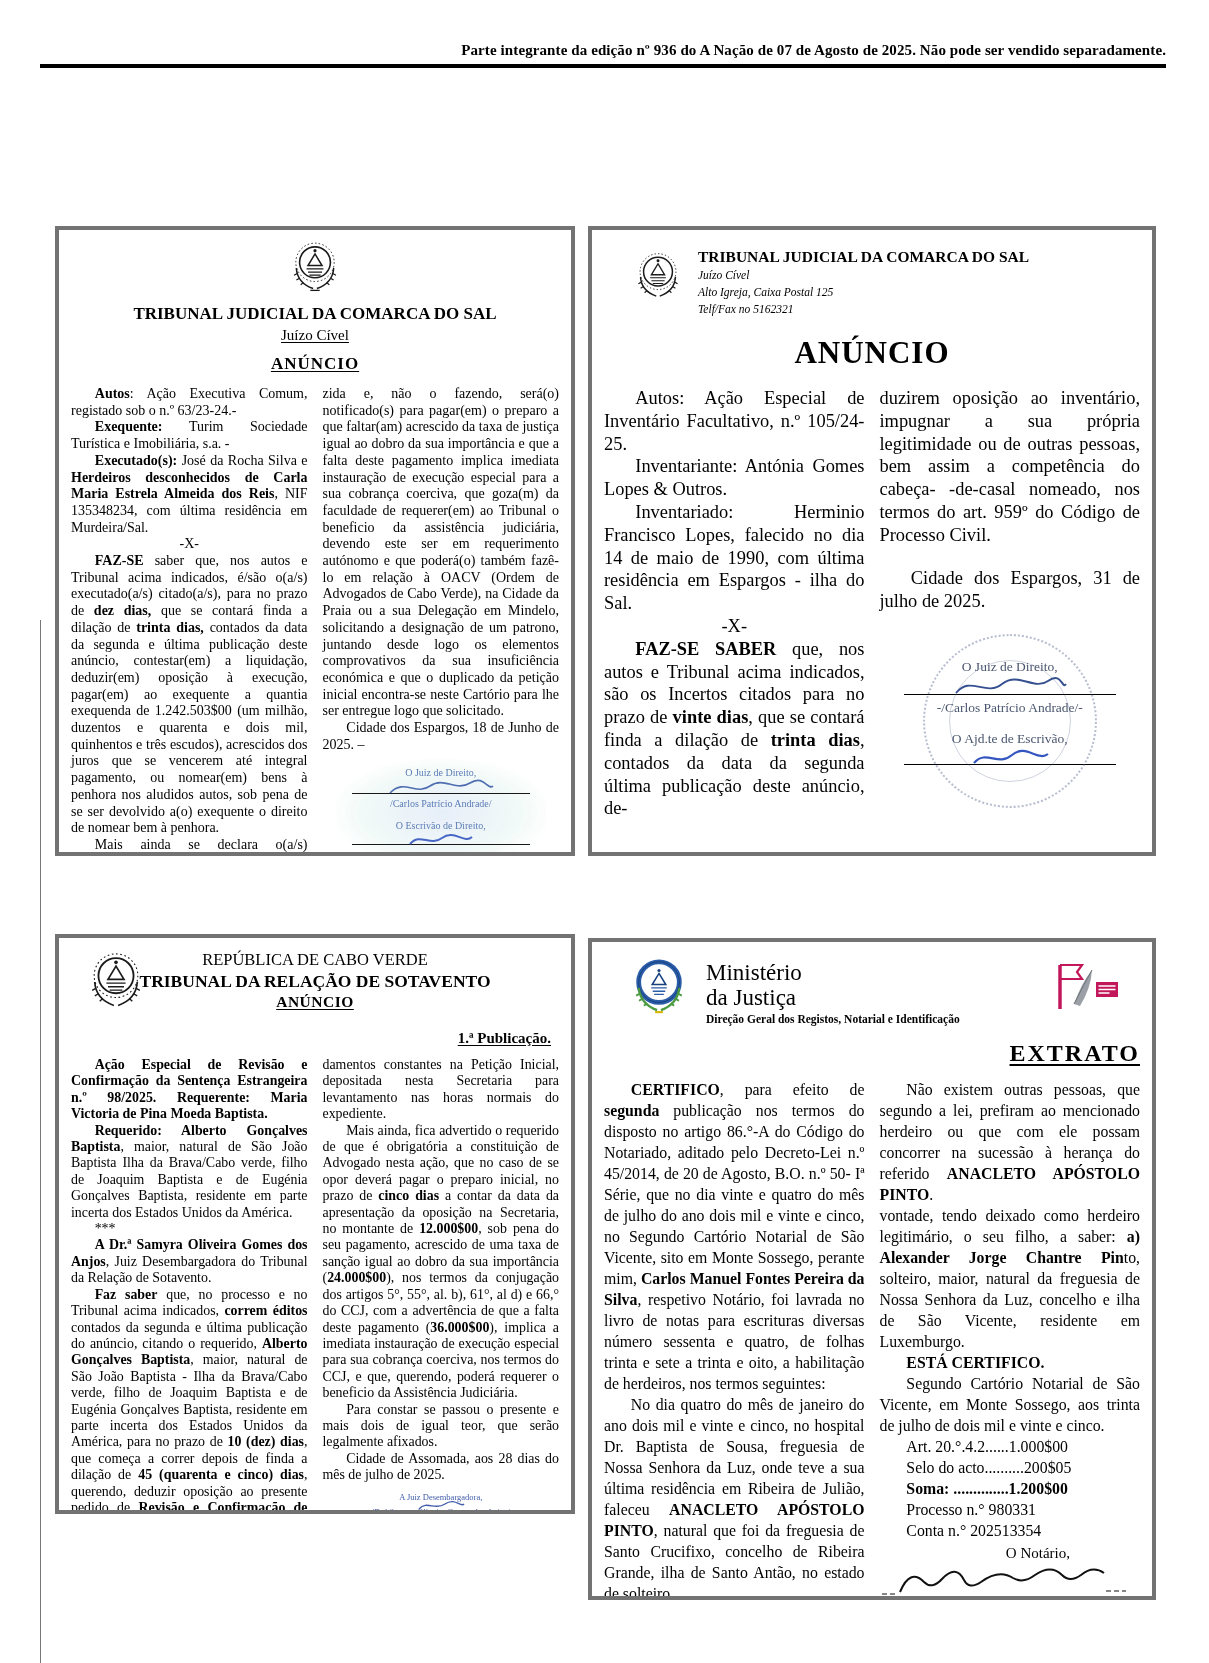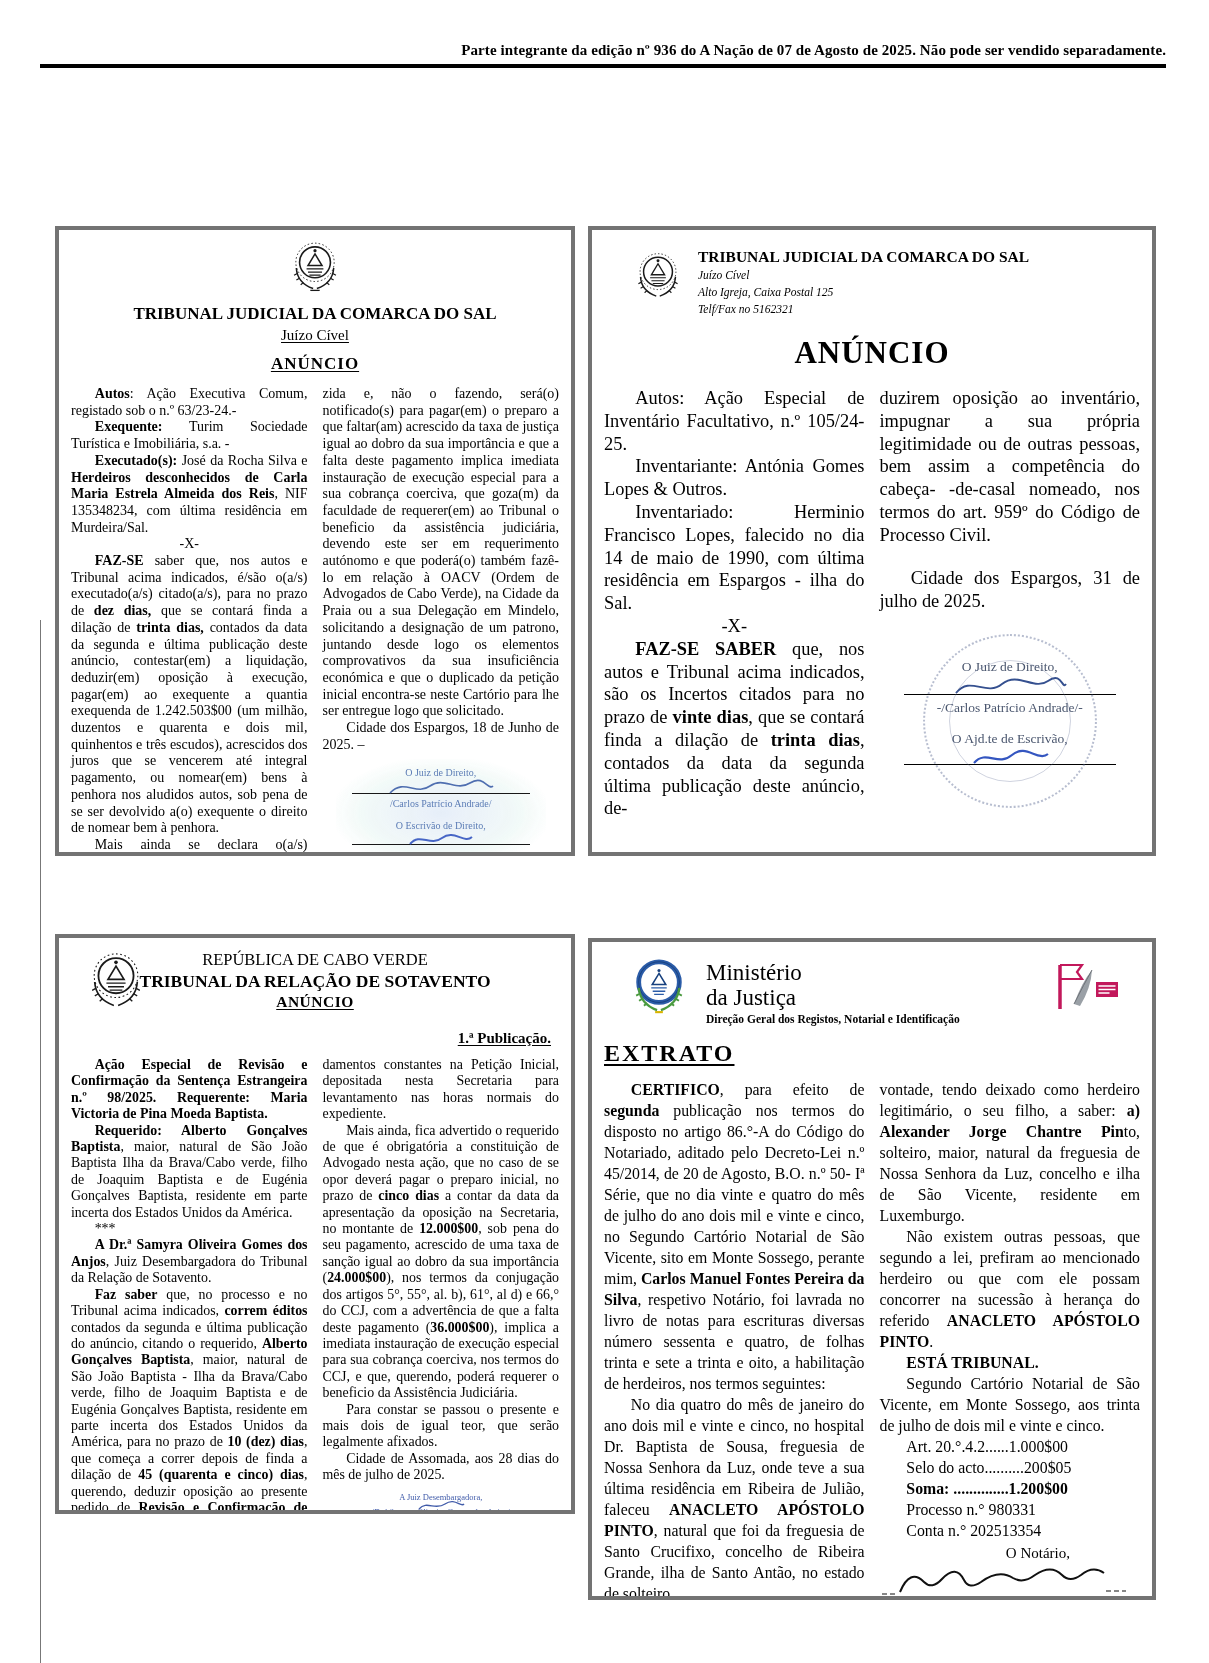--- a/index.html
+++ b/index.html
@@ -60,21 +60,21 @@
             text-decoration:underline;text-underline-offset:2px;margin-top:1px;}
   .b3-pub{text-align:right;font-weight:bold;font-size:15px;margin:2px 8px 10px 0;}
   .b3-pub span{text-decoration:underline;text-underline-offset:2px;}
 
   
   .b4-head{position:relative;display:flex;align-items:flex-start;gap:16px;margin:6px 0 0 24px;min-height:74px;}
   .b4-mintext{padding-top:4px;}
   .b4-ministry{font-size:23px;line-height:25px;}
   .b4-dept{font-size:11.5px;margin-top:3px;font-weight:bold;}
   .b4-right-logo{position:absolute;right:18px;top:4px;}
-  .b4-title{text-align:left;font-weight:bold;font-size:24px;letter-spacing:2px;
+  .b4-title{text-align:right;font-weight:bold;font-size:24px;letter-spacing:2px;
             text-decoration:underline;text-underline-offset:3px;margin:10px 0 12px;}
 
   
   .stamp{position:relative;text-align:center;}
   .stamp .s-lbl{white-space:nowrap;}
   .s-rule{border-bottom:1.5px solid #000;width:85%;margin:1px auto 2px;}
   .squig{display:block;margin:-4px auto -6px;}
 
   .stamp1{width:210px;height:108px;margin:6px auto 10px;font-size:10px;color:#4b6fae;
           background:radial-gradient(ellipse at center,rgba(120,160,220,.20),rgba(120,200,180,.10) 55%,transparent 75%);
@@ -269,23 +269,23 @@
       </svg>
     </div>
     <div class="b4-title">EXTRATO</div>
     <div class="cols">
       <div class="col">
           <p class="para"><span class="sg-b">CERTIFICO</span><span class="sg-n">, para efeito de </span><span class="sg-b">segunda</span><span class="sg-n"> publicação nos termos do disposto no artigo 86.°-A do Código do Notariado, aditado pelo Decreto-Lei n.º 45/2014, de 20 de Agosto, B.O. n.º 50- Iª Série, que no dia vinte e quatro do mês de julho do ano dois mil e vinte e cinco, no Segundo Cartório Notarial de São Vicente, sito em Monte Sossego, perante mim, </span><span class="sg-b">Carlos Manuel Fontes Pereira da Silva</span><span class="sg-n">, respetivo Notário, foi lavrada no livro de notas para escrituras diversas número sessenta e quatro, de folhas trinta e sete a trinta e oito, a habilitação de herdeiros, nos termos seguintes:</span></p>
           <p class="para"><span class="sg-n">No dia quatro do mês de janeiro do ano dois mil e vinte e cinco, no hospital Dr. Baptista de Sousa, freguesia de Nossa Senhora da Luz, onde teve a sua última residência em Ribeira de Julião, faleceu </span><span class="sg-b">ANACLETO APÓSTOLO PINTO</span><span class="sg-n">, natural que foi da freguesia de Santo Crucifixo, concelho de Ribeira Grande, ilha de Santo Antão, no estado de solteiro.</span></p>
         </div>
       <div class="col">
         <div>
+            <p class="para"><span class="sg-n">Não existem outras pessoas, que segundo a lei, prefiram ao mencionado herdeiro ou que com ele possam concorrer na sucessão à herança do referido </span><span class="sg-b">ANACLETO APÓSTOLO PINTO</span><span class="sg-n">.</span></p>
             <p class="para noind"><span class="sg-n">vontade, tendo deixado como herdeiro legitimário, o seu filho, a saber: </span><span class="sg-b">a) Alexander Jorge Chantre Pin</span><span class="sg-n">to, solteiro, maior, natural da freguesia de Nossa Senhora da Luz, concelho e ilha de São Vicente, residente em Luxemburgo.</span></p>
-            <p class="para"><span class="sg-n">Não existem outras pessoas, que segundo a lei, prefiram ao mencionado herdeiro ou que com ele possam concorrer na sucessão à herança do referido </span><span class="sg-b">ANACLETO APÓSTOLO PINTO</span><span class="sg-n">.</span></p>
-            <p class="para"><span class="sg-b">ESTÁ TRIBUNAL.</span></p>
+            <p class="para"><span class="sg-b">ESTÁ CERTIFICO.</span></p>
             <p class="para"><span class="sg-n">Segundo Cartório Notarial de São Vicente, em Monte Sossego, aos trinta de julho de dois mil e vinte e cinco.</span></p>
             <p class="para al-left"><span class="sg-n">Art. 20.°.4.2......1.000$00</span></p>
             <p class="para al-left"><span class="sg-n">Selo do acto..........200$05</span></p>
             <p class="para al-left"><span class="sg-b">Soma: ..............1.200$00</span></p>
             <p class="para al-left"><span class="sg-n">Processo n.° 980331</span></p>
             <p class="para al-left"><span class="sg-n">Conta n.° 202513354</span></p>
           </div>
         <div class="notary">
           <div class="notary-label">O Notário,</div>
           <svg width="248" height="38" viewBox="0 0 248 38">

